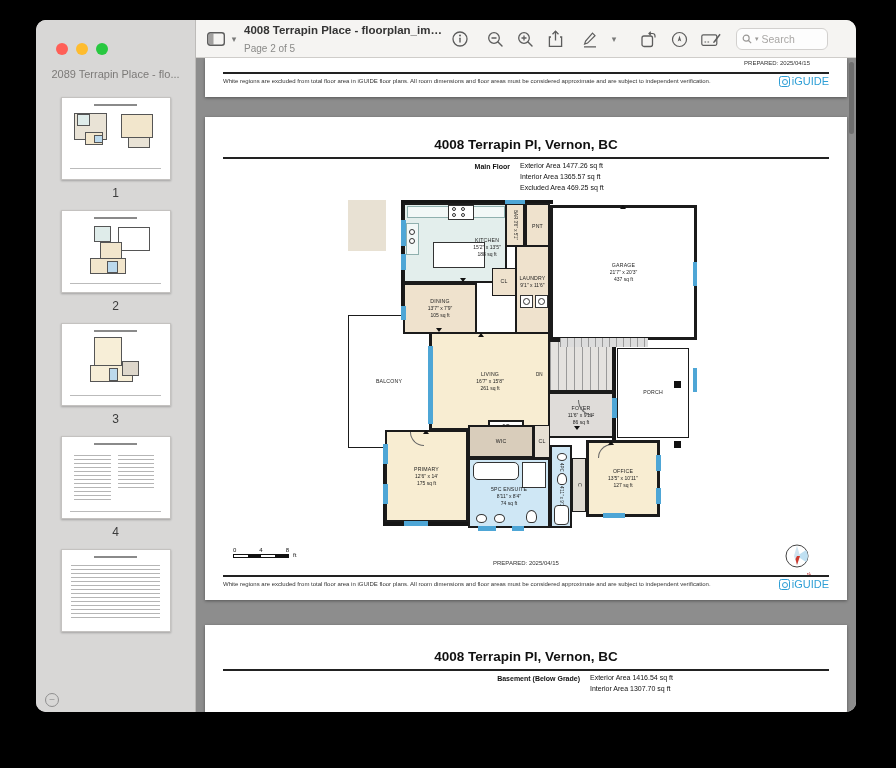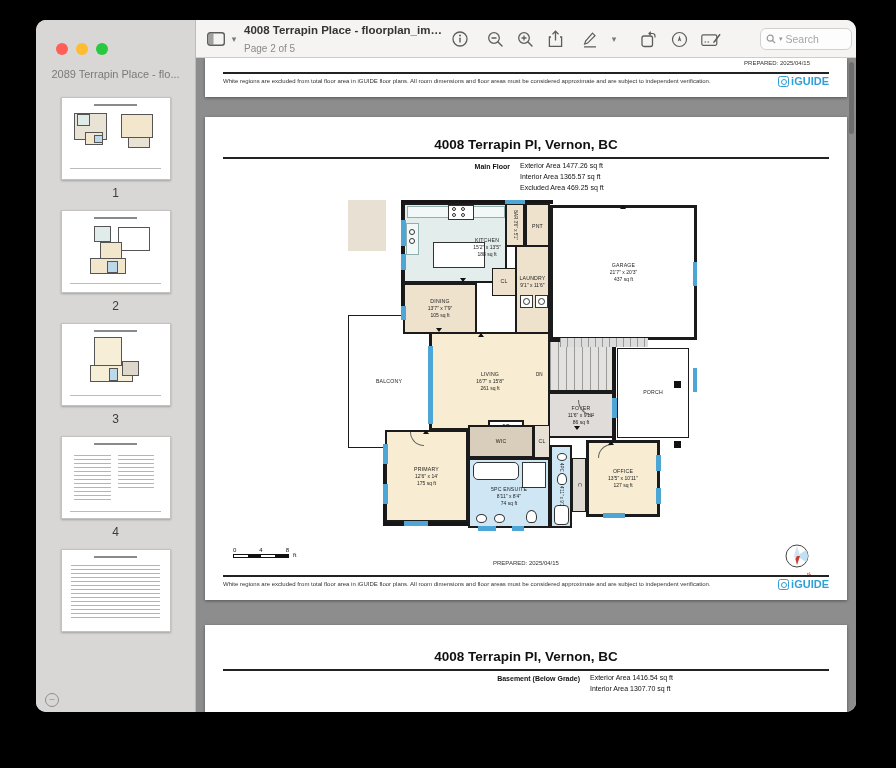--- a/index.html
+++ b/index.html
@@ -30,42 +30,42 @@
   
   .main { flex:1; display:flex; flex-direction:column; min-width:0; }
   .toolbar { height:38px; background:#f5f4f2; border-bottom:1px solid #cfcdca; position:relative; flex:none; }
   .tb-icon { position:absolute; top:0; height:38px; display:flex; align-items:center; justify-content:center; color:#5d5d5d; }
   .tb-icon svg { display:block; }
   .sidebar-toggle { left:8px; width:24px; }
   .st-chevron { left:32px; width:12px; font-size:9px; color:#7a7a7a; }
   .title-block { position:absolute; left:48px; top:4px; width:200px; }
   .doc-title { font-size:11.5px; font-weight:bold; color:#343434; white-space:nowrap; overflow:hidden; text-overflow:ellipsis; }
   .page-ind { font-size:10px; color:#8a8a88; margin-top:7px; }
-  .search-field { position:absolute; left:564px; top:8px; width:92px; height:22px; border:1px solid #d2d0ce; border-radius:6px;
+  .search-field { position:absolute; left:540px; top:8px; width:92px; height:22px; border:1px solid #d2d0ce; border-radius:6px;
     background:#fdfdfd; display:flex; align-items:center; padding:0 5px; gap:3px; }
   .search-field input { border:none; outline:none; background:transparent; width:58px; font-size:10.5px; color:#444;
     font-family:"Liberation Sans", sans-serif; }
   .search-field input::placeholder { color:#a8a6a4; }
 
   
   .content { flex:1; background:#8d8d8d; position:relative; overflow:hidden; }
   .page { position:absolute; left:9px; width:642px; background:#fff; box-shadow:0 1px 3px rgba(0,0,0,.4); }
   .page1 { top:0; height:39px; }
   .page2 { top:59px; height:483px; }
   .page3 { top:567px; height:120px; }
 
   .pg-title { position:absolute; left:0; right:0; text-align:center; font-size:13.5px; font-weight:bold; color:#111; }
   .pg-rule { position:absolute; left:18px; right:18px; height:1.5px; background:#222; }
   .floor-row { position:absolute; font-size:7px; color:#111; }
   .floor-label { font-weight:bold; position:absolute; right:0; top:0; white-space:nowrap; }
   .area-lines { position:absolute; left:10px; top:0; line-height:1.55; white-space:nowrap; }
   .fineprint { position:absolute; font-size:6px; color:#333; }
   .prep-right { text-align:right; }
   .disclaimer { left:18px; right:80px; }
-  .iguide { position:absolute; display:flex; align-items:center; gap:2px; color:#2f9fd6; font-weight:bold; font-size:11px; }
+  .iguide { position:absolute; display:flex; align-items:center; gap:2px; color:#2f9fd6; font-weight:normal; font-size:11px; }
   .iguide .glyph { width:11px; height:11px; border:1.6px solid #2f9fd6; border-radius:2.5px; position:relative; }
   .iguide .glyph::after { content:""; position:absolute; left:2px; top:2px; width:4px; height:4px; border:1.2px solid #2f9fd6; border-radius:50%; }
 
   
   .scalebar { position:absolute; font-size:6px; color:#111; }
   .sb-ticks { display:flex; width:56px; justify-content:space-between; margin-bottom:1px; }
   .sb-bar { width:56px; height:4px; border:1px solid #111; display:flex; }
   .sb-bar i { flex:1; } .sb-bar i:nth-child(2), .sb-bar i:nth-child(4) { background:#111; }
   .sb-ft { position:absolute; left:60px; bottom:0; }
 

